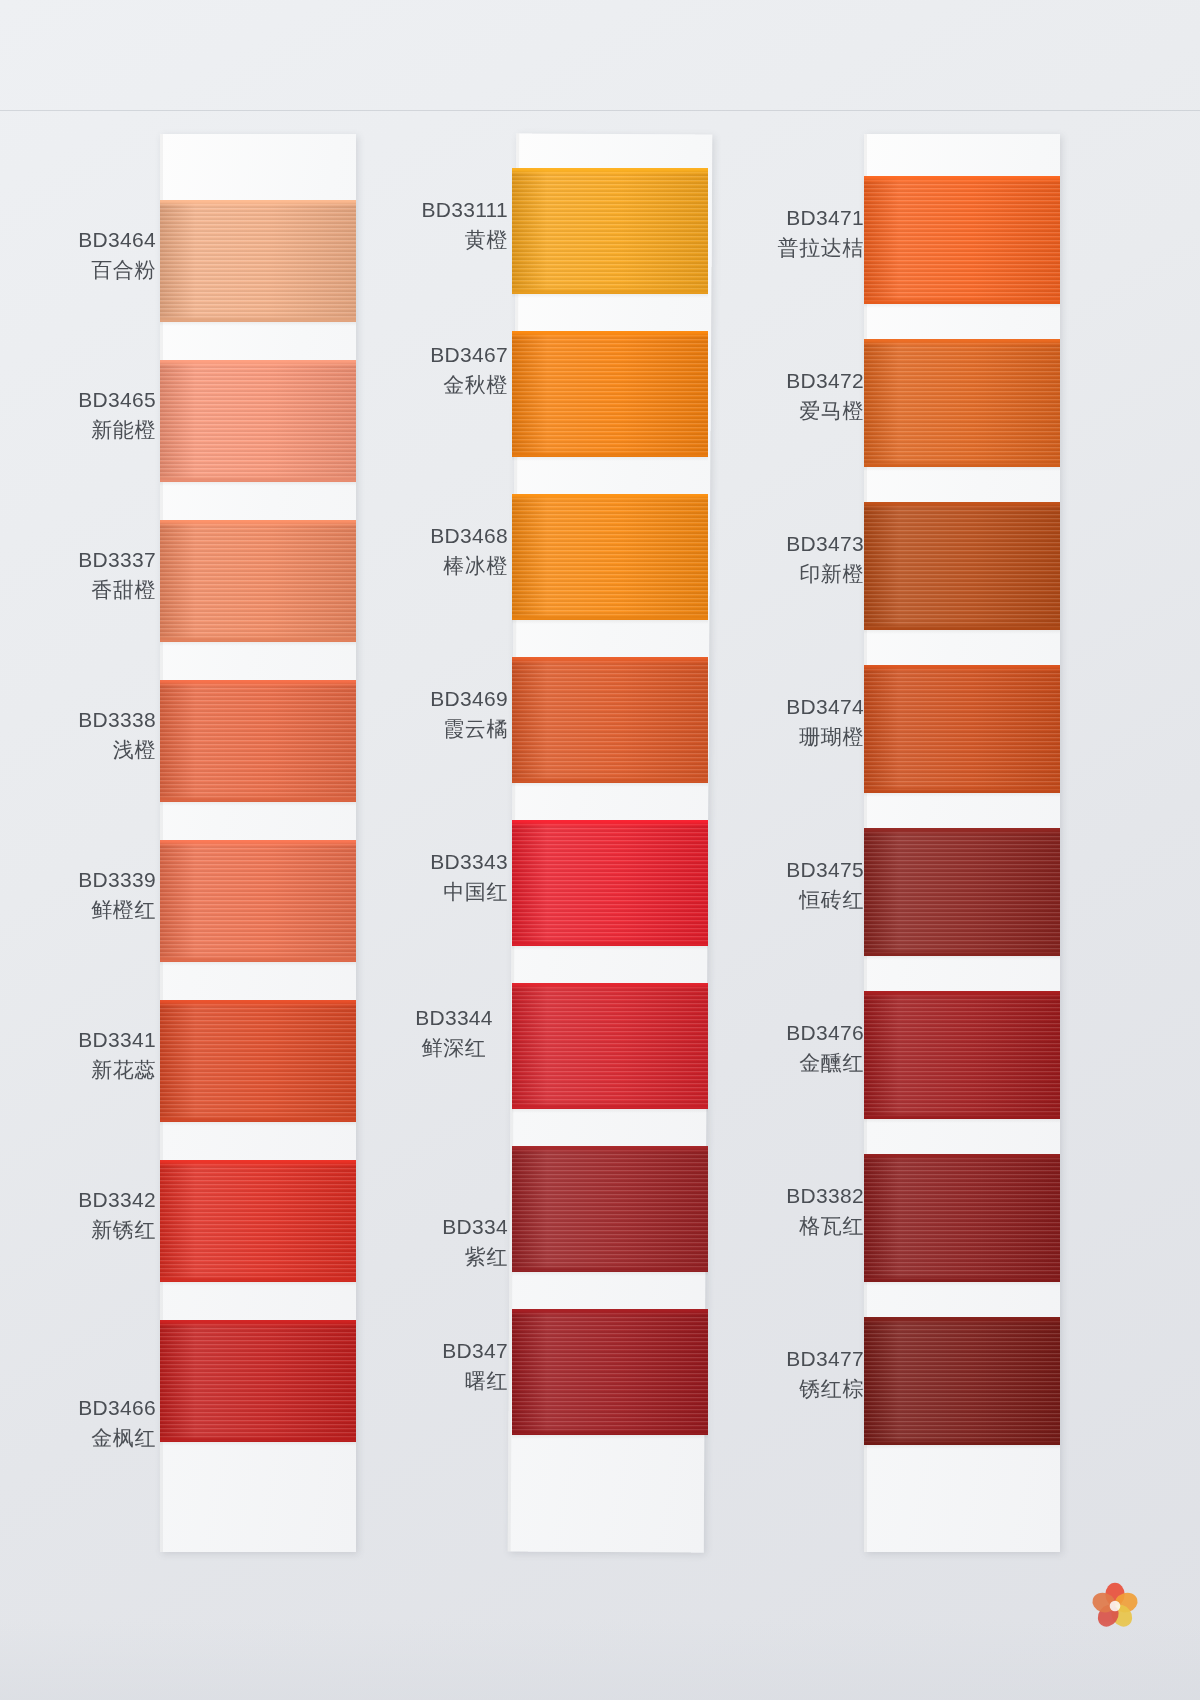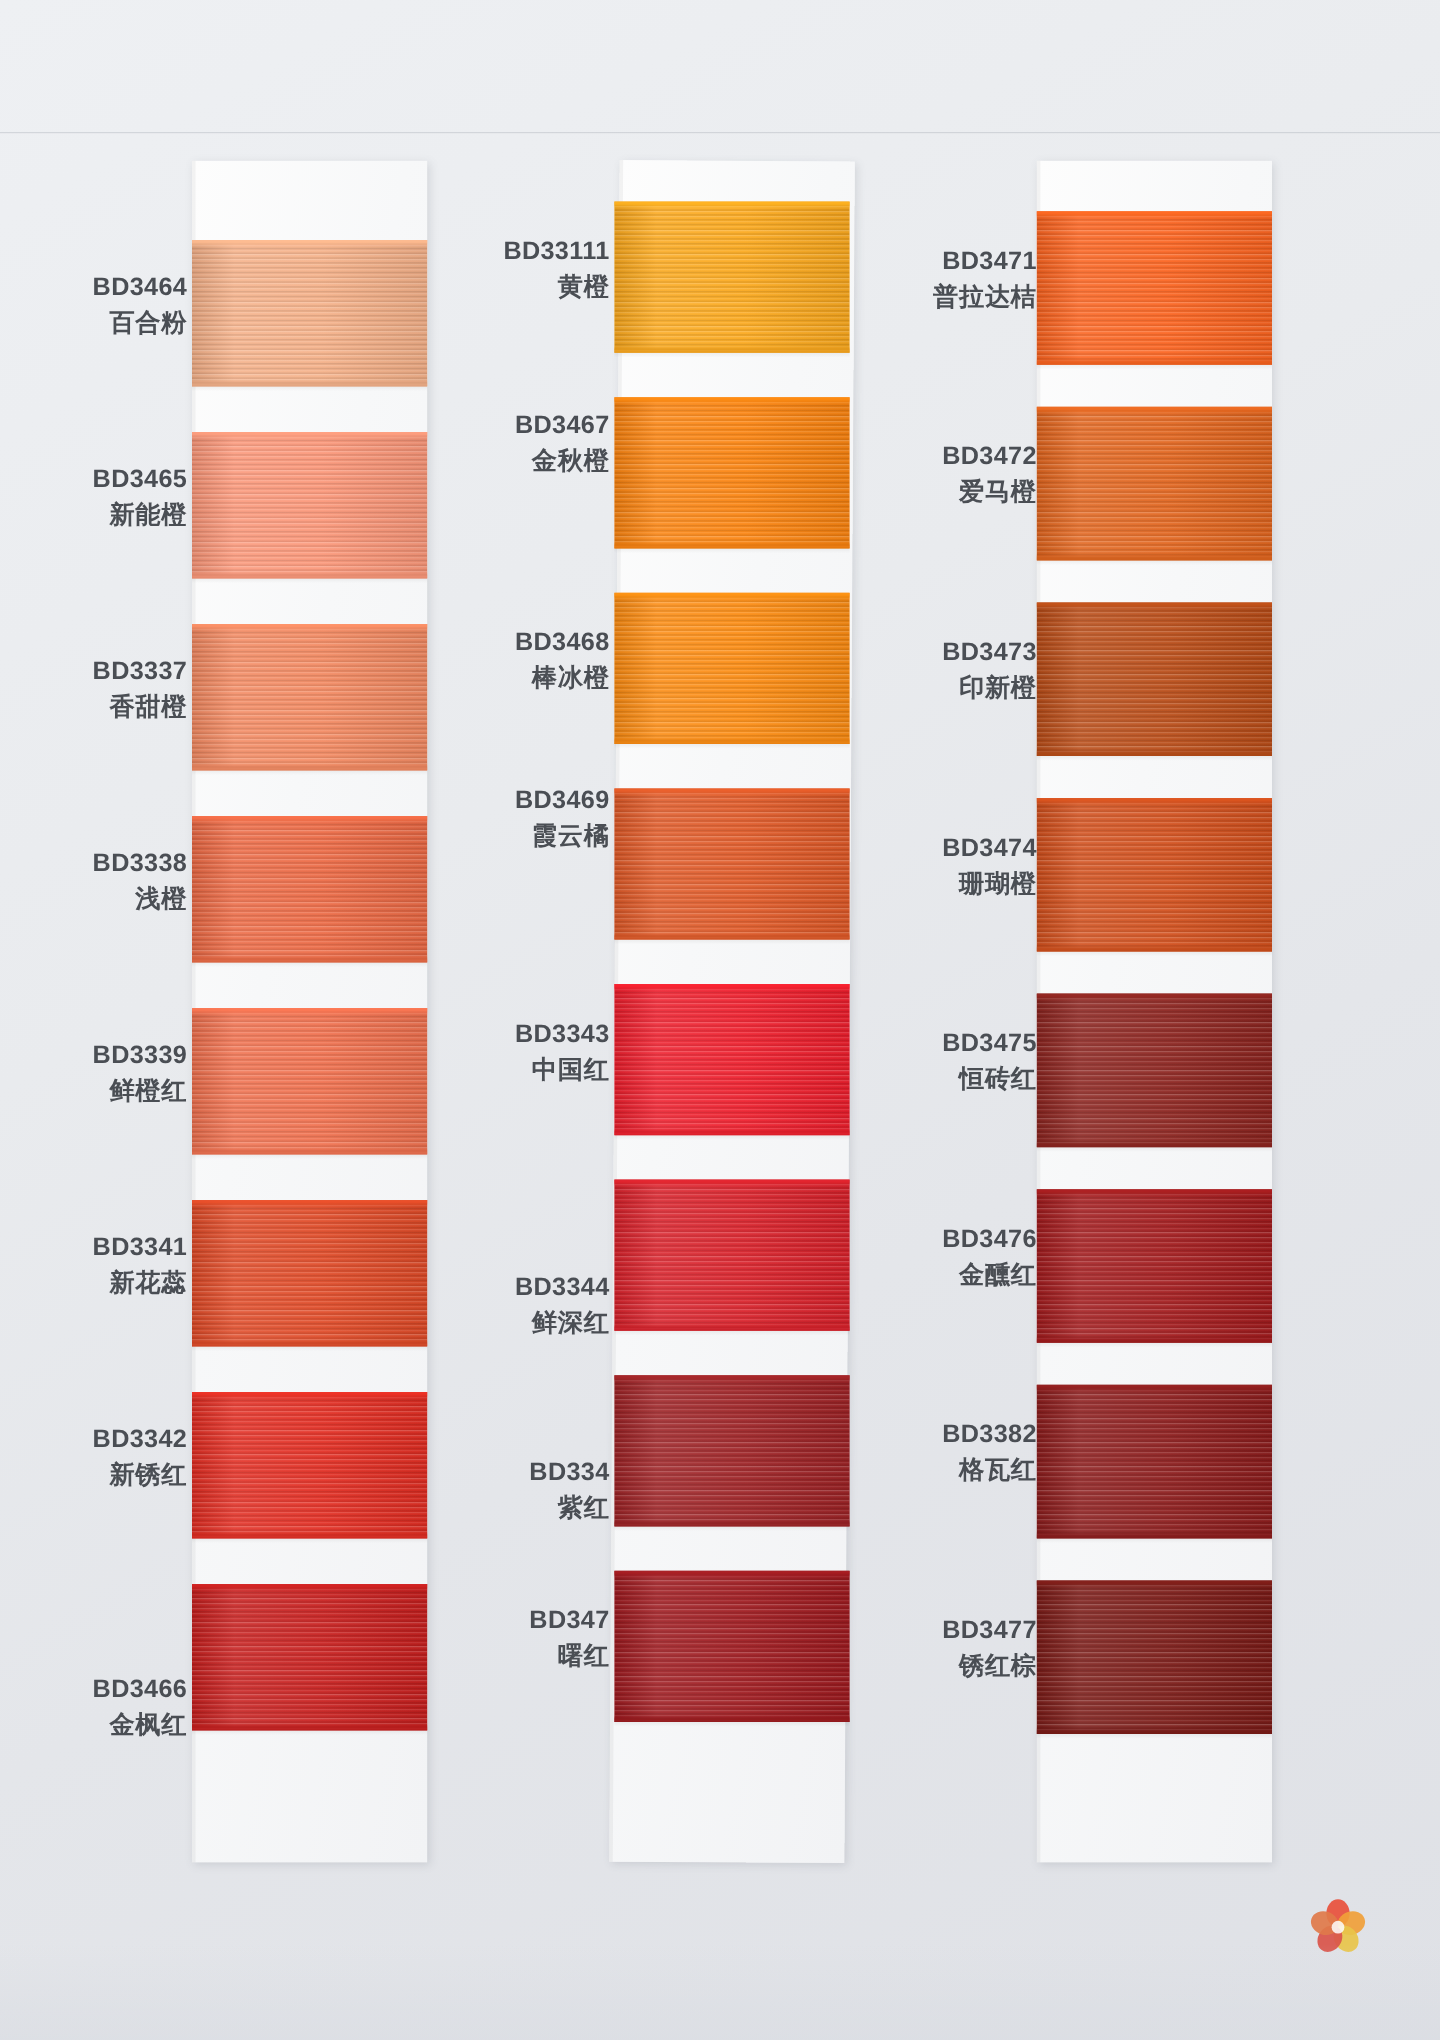--- a/index.html
+++ b/index.html
@@ -44,21 +44,20 @@
     letter-spacing: 0.6px;
     white-space: nowrap;
   }
 
   
   .column {
     position: absolute;
     top: 128px;
     width: 360px;
     height: 1430px;
-    font-weight: bold;
   }
   #col-0 { left: 48px; }
   #col-1 { left: 400px; }
   #col-2 { left: 752px; }
 
   
   .card {
     position: absolute;
     top: 6px;
     width: 196px;
@@ -288,21 +287,21 @@
       <span class="code">BD3468</span>
       <span class="name">棒冰橙</span>
     </div>
     <div class="swatch" style="left: 112px; top: 529px; height: 126px; background: rgb(224, 90, 40);">
       <div class="threads"></div>
       <div class="sheen"></div>
       <div class="fuzz-top" style="background: rgb(237, 95, 42);"></div>
       <div class="fuzz-bot" style="background: rgb(206, 83, 37);"></div>
     </div>
     <div class="gap-shadow" style="left: 112px; top: 655px;"></div>
-    <div class="label" style="top: 525px;">
+    <div class="label" style="top: 557px;">
       <span class="code">BD3469</span>
       <span class="name">霞云橘</span>
     </div>
     <div class="swatch" style="left: 112px; top: 692px; height: 126px; background: rgb(238, 31, 45);">
       <div class="threads"></div>
       <div class="sheen"></div>
       <div class="fuzz-top" style="background: rgb(252, 33, 48);"></div>
       <div class="fuzz-bot" style="background: rgb(219, 29, 41);"></div>
     </div>
     <div class="gap-shadow" style="left: 112px; top: 818px;"></div>
@@ -310,21 +309,21 @@
       <span class="code">BD3343</span>
       <span class="name">中国红</span>
     </div>
     <div class="swatch" style="left: 112px; top: 855px; height: 126px; background: rgb(217, 34, 43);">
       <div class="threads"></div>
       <div class="sheen"></div>
       <div class="fuzz-top" style="background: rgb(230, 36, 46);"></div>
       <div class="fuzz-bot" style="background: rgb(200, 31, 40);"></div>
     </div>
     <div class="gap-shadow" style="left: 112px; top: 981px;"></div>
-    <div class="label" style="top: 931px;">
+    <div class="label" style="top: 876px; text-align: center;">
       <span class="code">BD3344</span>
       <span class="name">鲜深红</span>
     </div>
     <div class="swatch" style="left: 112px; top: 1018px; height: 126px; background: rgb(158, 35, 38);">
       <div class="threads"></div>
       <div class="sheen"></div>
       <div class="fuzz-top" style="background: rgb(167, 37, 40);"></div>
       <div class="fuzz-bot" style="background: rgb(145, 32, 35);"></div>
     </div>
     <div class="gap-shadow" style="left: 112px; top: 1144px;"></div>

